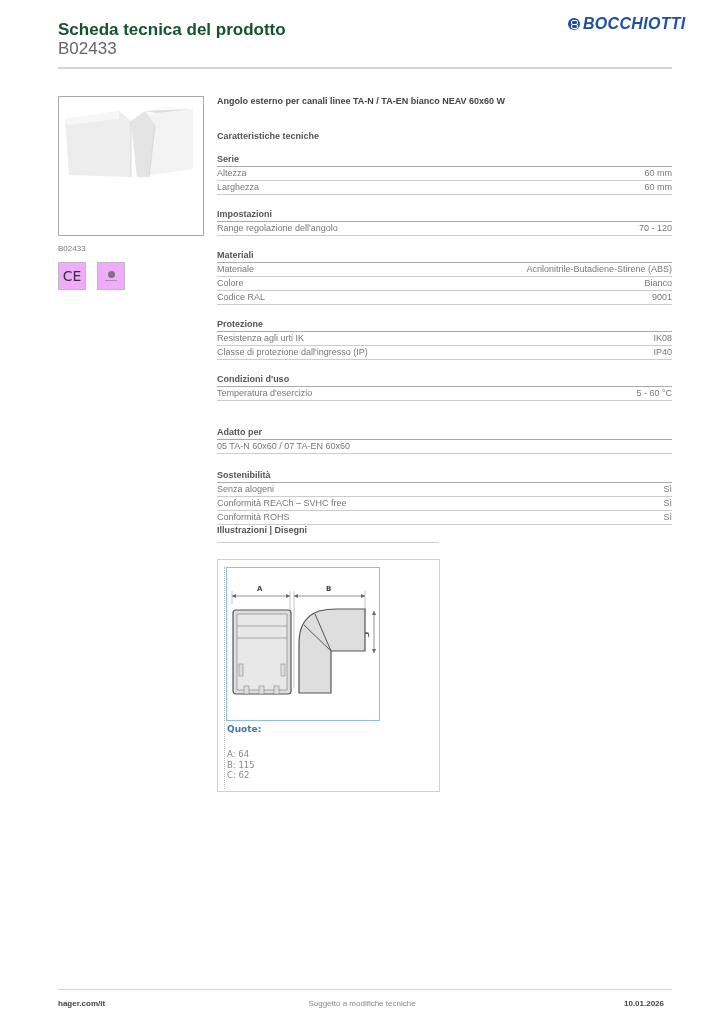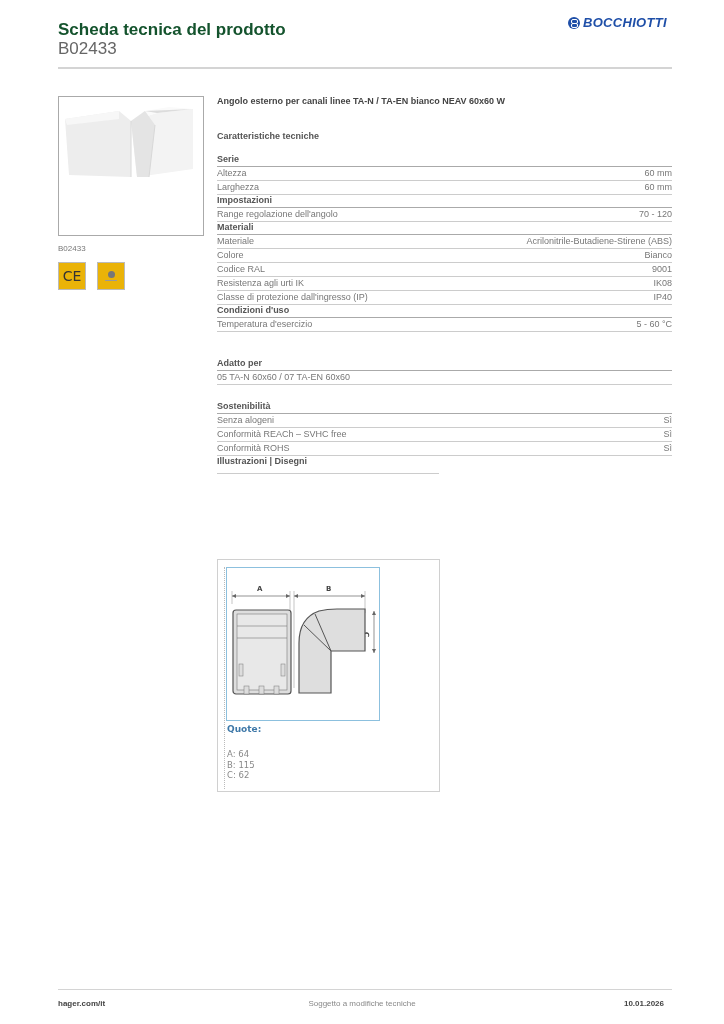--- a/index.html
+++ b/index.html
@@ -5,34 +5,34 @@
   html, body { margin: 0; padding: 0; background: #ffffff; }
   body { width: 724px; height: 1024px; position: relative; overflow: hidden;
          font-family: "Liberation Sans", sans-serif; color: #555; }
   .header-title { position: absolute; left: 58px; top: 20px; font-size: 17px; font-weight: bold; color: #14532d; }
   .header-code { position: absolute; left: 58px; top: 39px; font-size: 17px; color: #666; }
   .header-rule { position: absolute; left: 58px; top: 67px; width: 614px; height: 2px; background: #d4d4d4; }
   .logo { position: absolute; left: 568px; top: 15px; display: flex; align-items: center; gap: 3px; }
   .logo-mark { width: 12px; height: 12px; border-radius: 50%; background: #1f4fa8; position: relative; }
   .logo-mark::before { content: ""; position: absolute; left: 3px; top: 2px; width: 5px; height: 3px; border: 1.3px solid #fff; border-radius: 2px; }
   .logo-mark::after { content: ""; position: absolute; left: 3px; top: 6px; width: 5px; height: 3px; border: 1.3px solid #fff; border-radius: 2px; }
-  .logo-text { font-size: 13px; font-weight: bold; font-style: italic; color: #1f4fa8; letter-spacing: 0.3px; }
+  .logo-text { font-size: 16px; font-weight: bold; font-style: italic; color: #1f4fa8; letter-spacing: 0.3px; }
 
   .product-img { position: absolute; left: 58px; top: 96px; width: 144px; height: 138px; border: 1px solid #aaa; background: #fff; overflow: hidden; }
   .product-code { position: absolute; left: 58px; top: 244px; font-size: 8px; color: #777; }
-  .cert { position: absolute; top: 262px; width: 26px; height: 26px; border: 1px solid #bbb; background: #eab308; display: flex; align-items: center; justify-content: center; }
+  .cert { position: absolute; top: 262px; width: 26px; height: 26px; border: 1px solid #bbb; background: #f0abfc; display: flex; align-items: center; justify-content: center; }
   .cert-ce { left: 58px; font-size: 14px; color: #333; font-family: "DejaVu Sans", sans-serif; }
   .cert-ok { left: 97px; }
   .cert-ok .dot { width: 7px; height: 7px; border-radius: 50%; background: #777; margin-bottom: 2px; }
   .cert-ok .bar { width: 12px; height: 1px; background: #999; }
 
   .main { position: absolute; left: 217px; top: 96px; width: 455px; }
   .product-title { font-size: 9px; font-weight: bold; color: #444; height: 12px; }
   .section-heading { font-size: 9px; font-weight: bold; color: #555; margin-top: 23px; }
-  .group-title { font-size: 9px; font-weight: bold; color: #555; padding-bottom: 2px; border-bottom: 1px solid #aaa; }
+  .group-title { font-size: 9px; font-weight: bold; color: #555; margin-top: 14px; padding-bottom: 2px; border-bottom: 1px solid #aaa; }
   .group-title.first { margin-top: 13px; }
   .row { display: flex; justify-content: space-between; font-size: 9px; color: #777; height: 13px; line-height: 13px; border-bottom: 1px solid #ccc; }
   .row .v { text-align: center; }
 
   .illus-heading { font-size: 9px; font-weight: bold; color: #555; }
   .illus-rule { width: 222px; height: 1px; background: #ccc; margin-top: 7px; }
 
   .illus-box { position: absolute; left: 217px; top: 559px; width: 221px; height: 231px; border: 1px solid #d0d0d0; background: #fff; }
   .drawing { position: absolute; left: 8px; top: 7px; width: 152px; height: 152px; border: 1.5px solid #8cc0de; background: #fff; }
   .dotted { position: absolute; left: 6px; top: 7px; height: 222px; border-left: 1px dotted #bbb; }
@@ -103,20 +103,21 @@
     </div>
   <div class="row">
       <span>Colore</span>
       <span class="v">Bianco</span>
     </div>
   <div class="row">
       <span>Codice RAL</span>
       <span class="v">9001</span>
     </div>
 
+  <div class="group-title">Protezione</div>
   <div class="row">
       <span>Resistenza agli urti IK</span>
       <span class="v">IK08</span>
     </div>
   <div class="row">
       <span>Classe di protezione dall'ingresso (IP)</span>
       <span class="v">IP40</span>
     </div>
 
   <div class="group-title">Condizioni d'uso</div>

